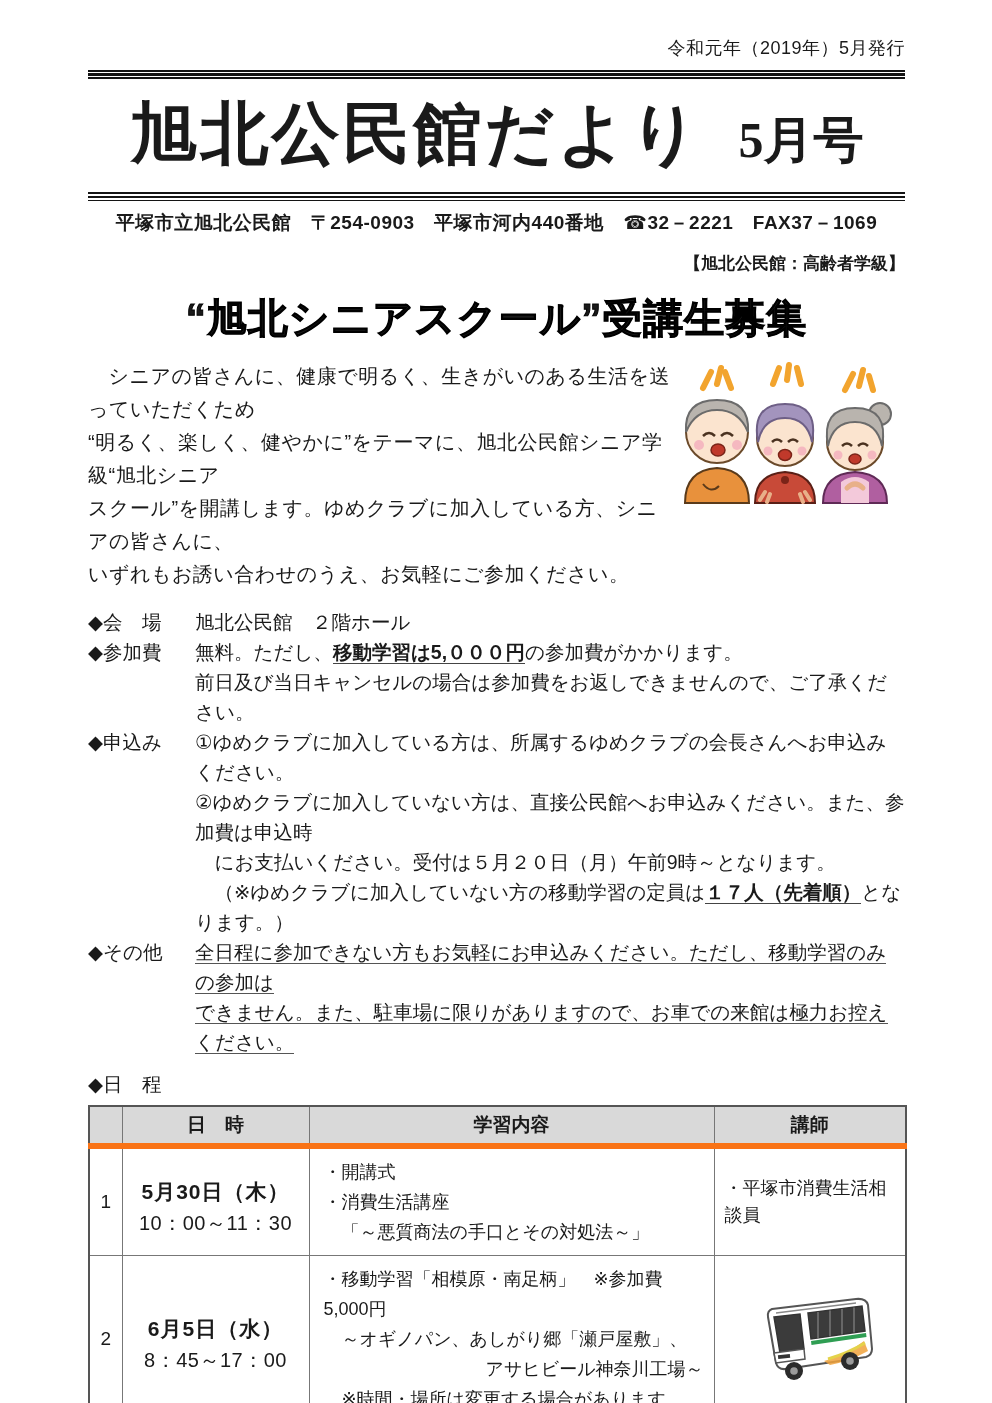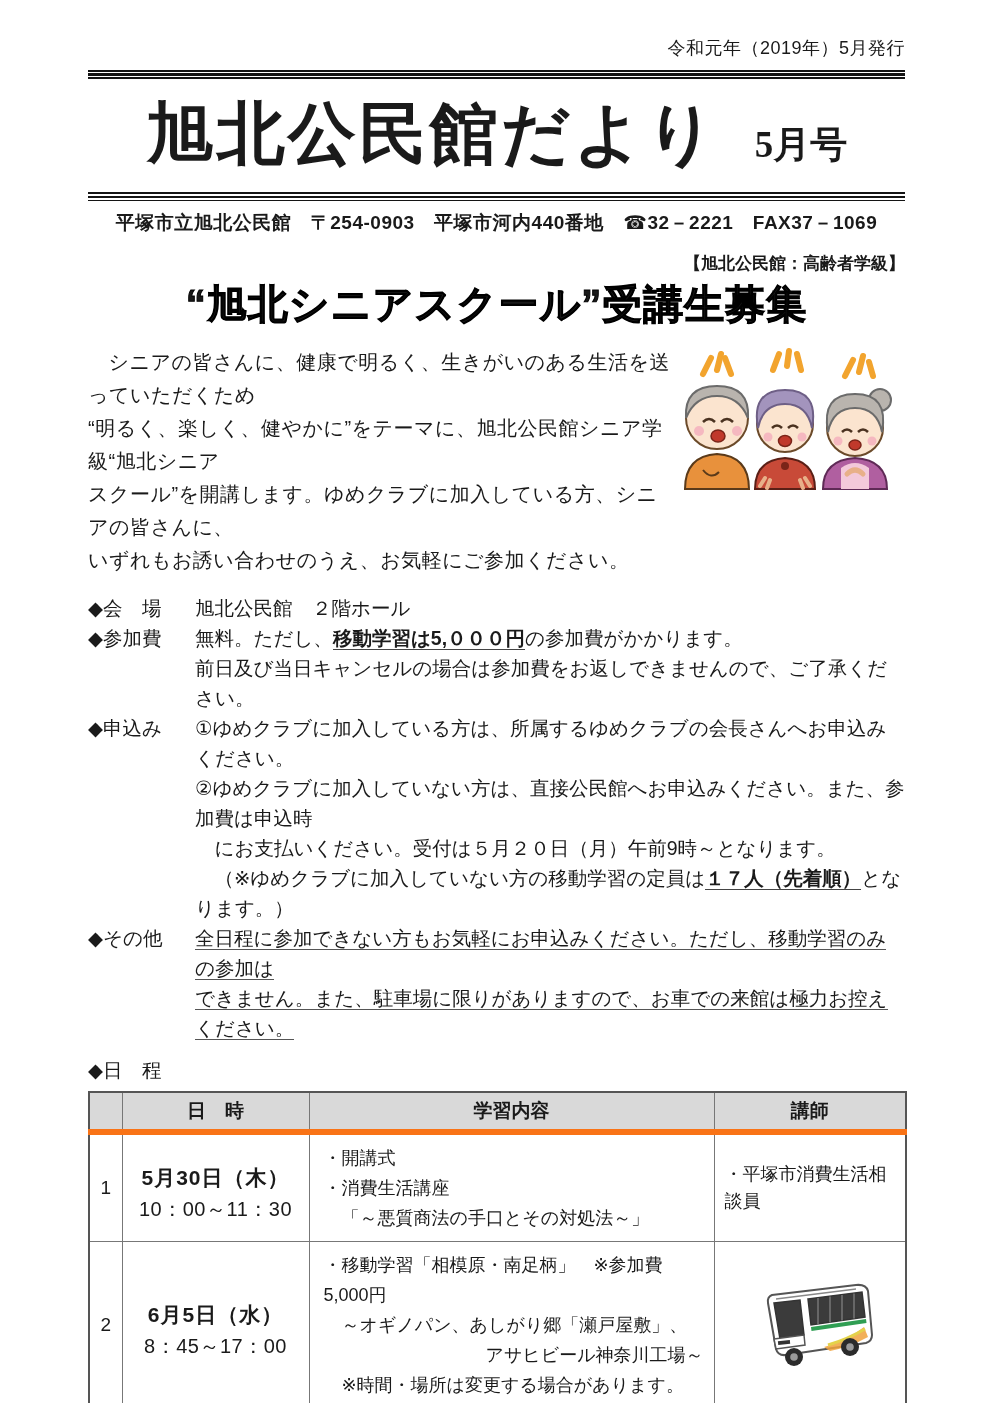--- a/index.html
+++ b/index.html
@@ -31,41 +31,41 @@
       #141414 7.5px, #141414 9px);
   }
   .masthead {
     text-align: center;
     font-family: "Liberation Serif", "DejaVu Serif", serif;
     font-weight: bold;
     padding: 10px 0 12px 0;
     white-space: nowrap;
   }
   .masthead .title { font-size: 68px; letter-spacing: 3px; }
-  .masthead .issue { font-size: 37px; margin-left: 36px; font-family: Liberation Serif, serif; }
+  .masthead .issue { font-size: 50px; margin-left: 36px; font-family: Liberation Serif, serif; }
   .contact-line {
     text-align: center;
     font-size: 19px;
     font-weight: bold;
     letter-spacing: 0.5px;
     margin-top: 9px;
   }
   .class-tag {
     text-align: right;
     font-size: 17px;
     font-weight: bold;
     margin-top: 16px;
   }
   
   .headline {
     text-align: center;
     font-size: 40px;
     font-weight: 900;
     letter-spacing: 1px;
-    margin-top: 2px;
+    margin-top: 16px;
     -webkit-text-stroke: 1px #000;
   }
   
   .intro-row { display: flex; margin-top: 14px; }
   .intro-text {
     width: 640px;
     font-size: 20px;
     line-height: 33px;
     letter-spacing: 0.5px;
   }

